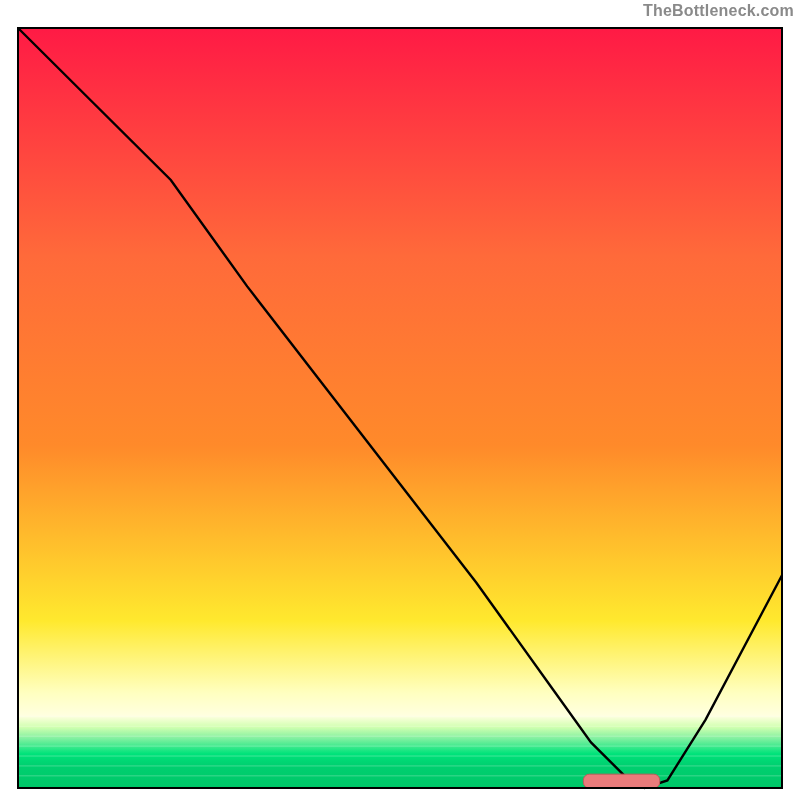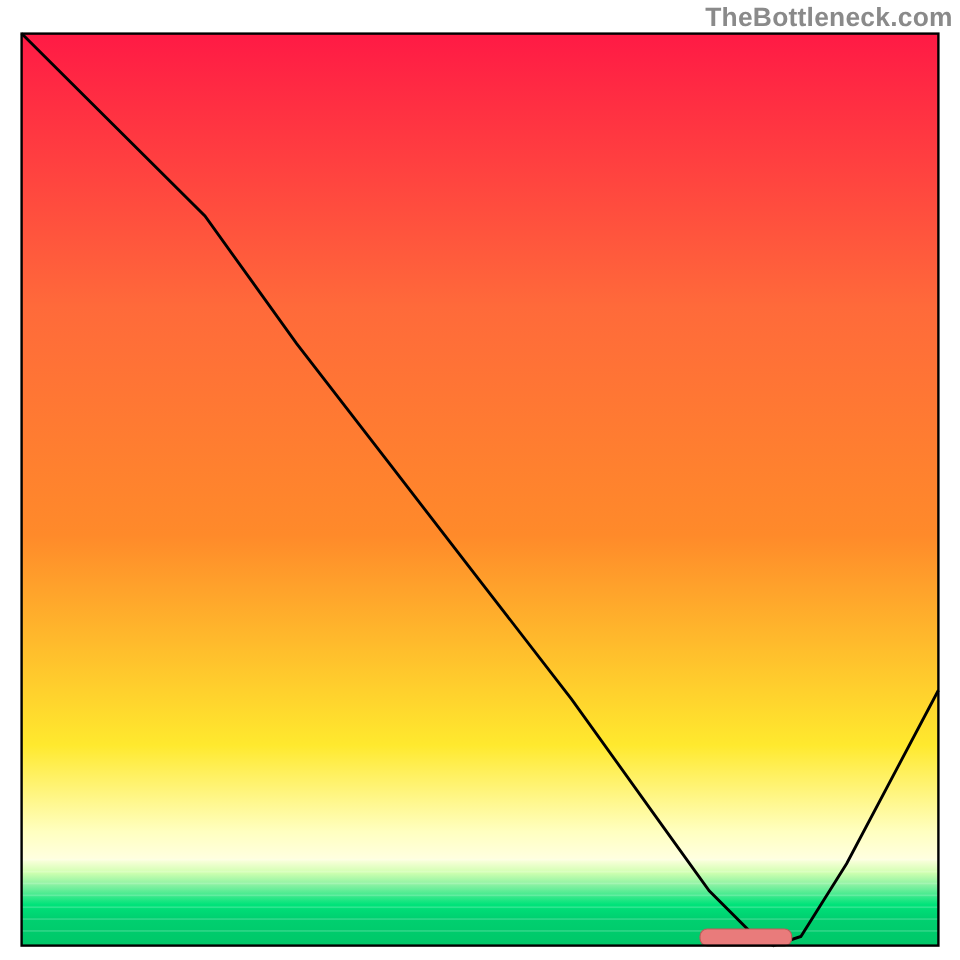--- a/index.html
+++ b/index.html
@@ -13,21 +13,21 @@
   }
   .chart-wrap {
     position: relative;
     width: 800px;
     height: 800px;
   }
   .watermark {
     position: absolute;
     top: 2px;
     right: 6px;
-    font-size: 22px;
+    font-size: 16px;
     font-weight: 600;
     color: #8a8a8a;
     letter-spacing: 0.2px;
     z-index: 3;
     user-select: none;
   }
   svg.chart-svg {
     position: absolute;
     top: 0;
     left: 0;

